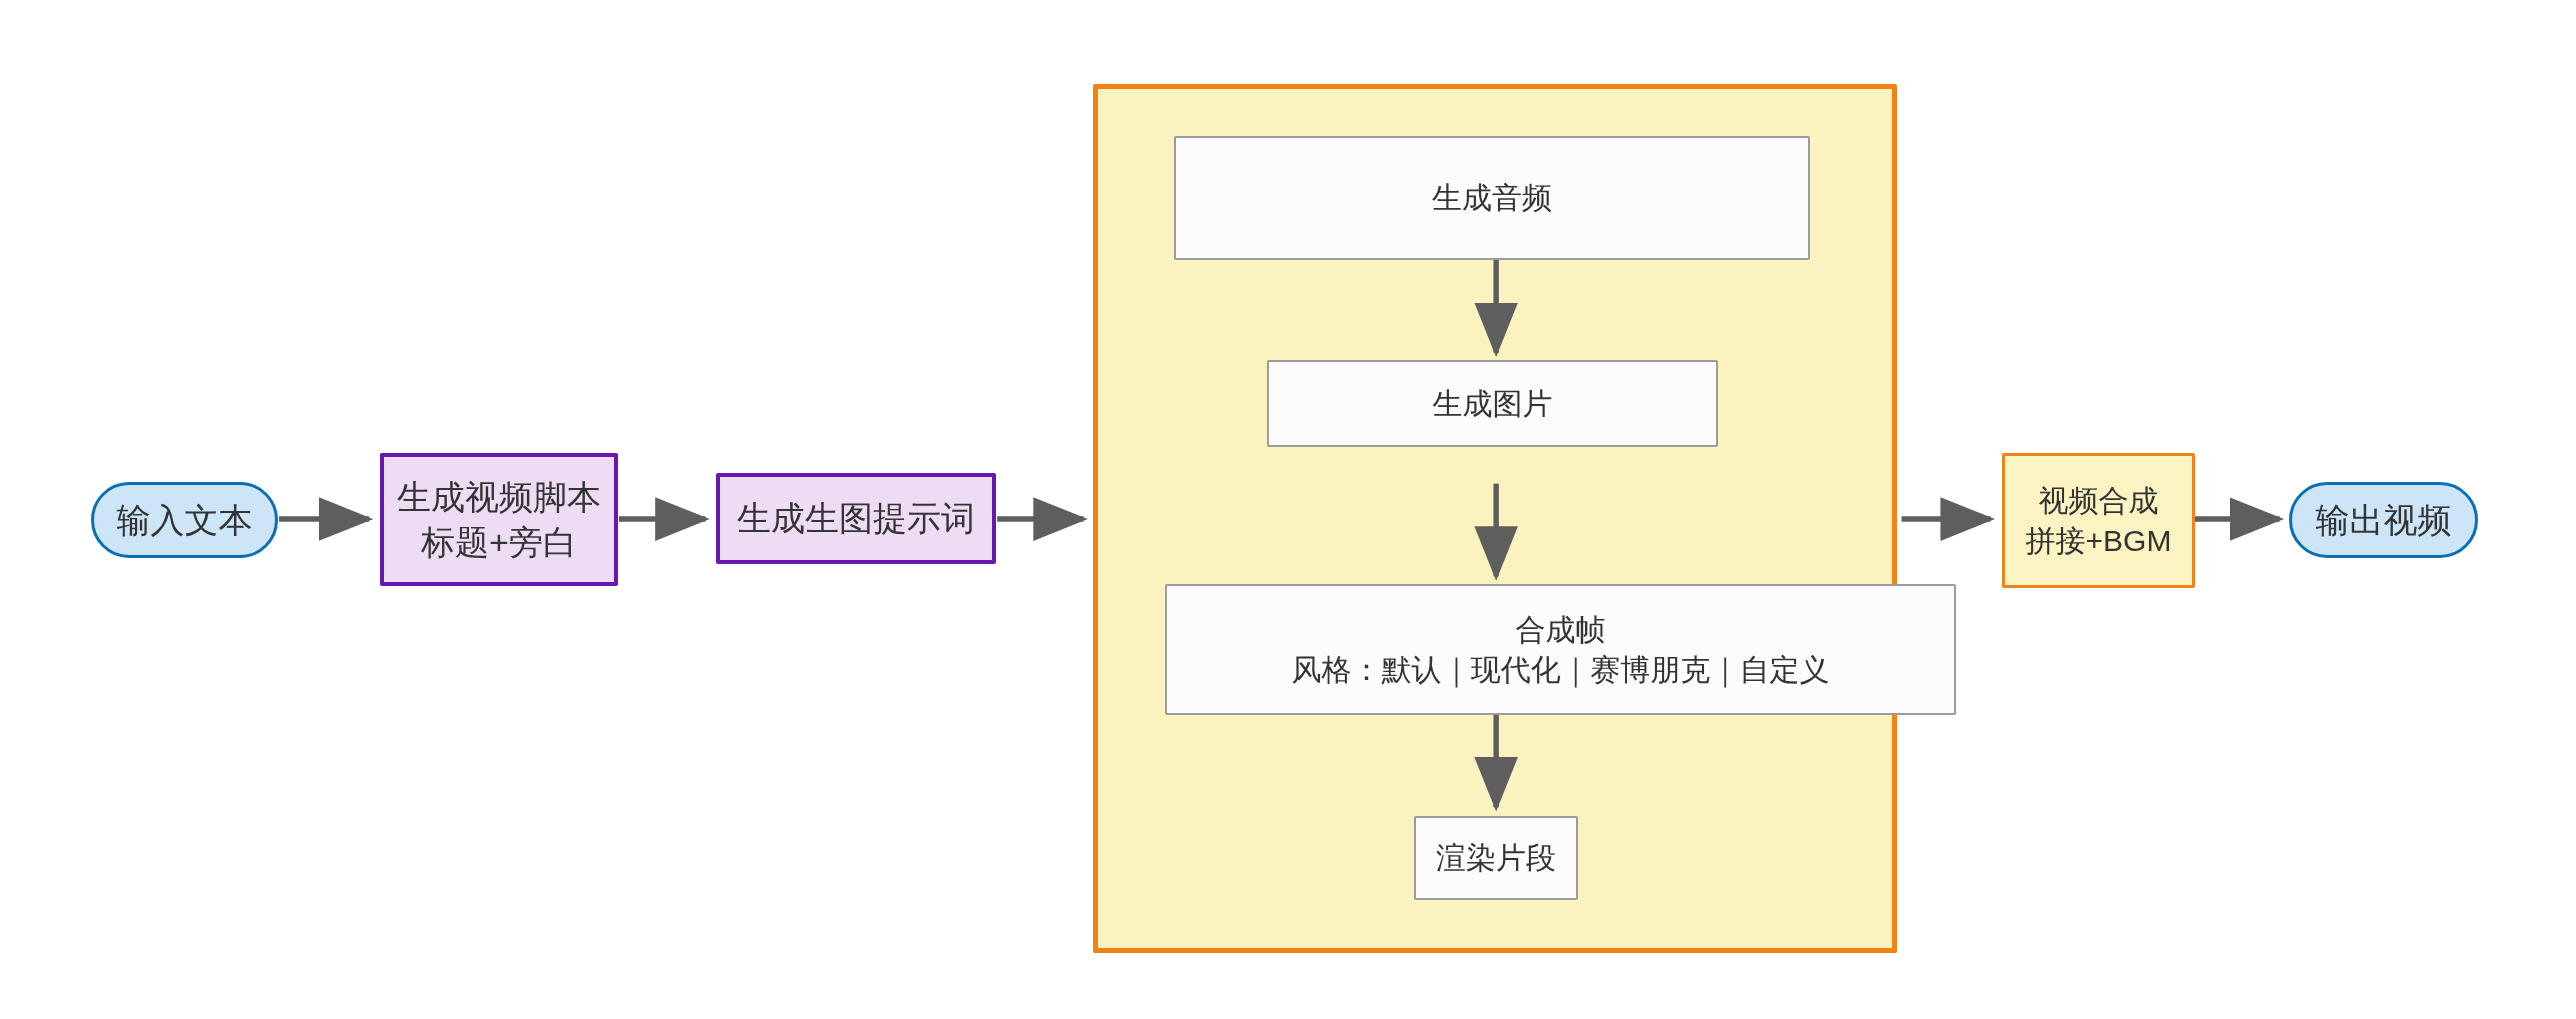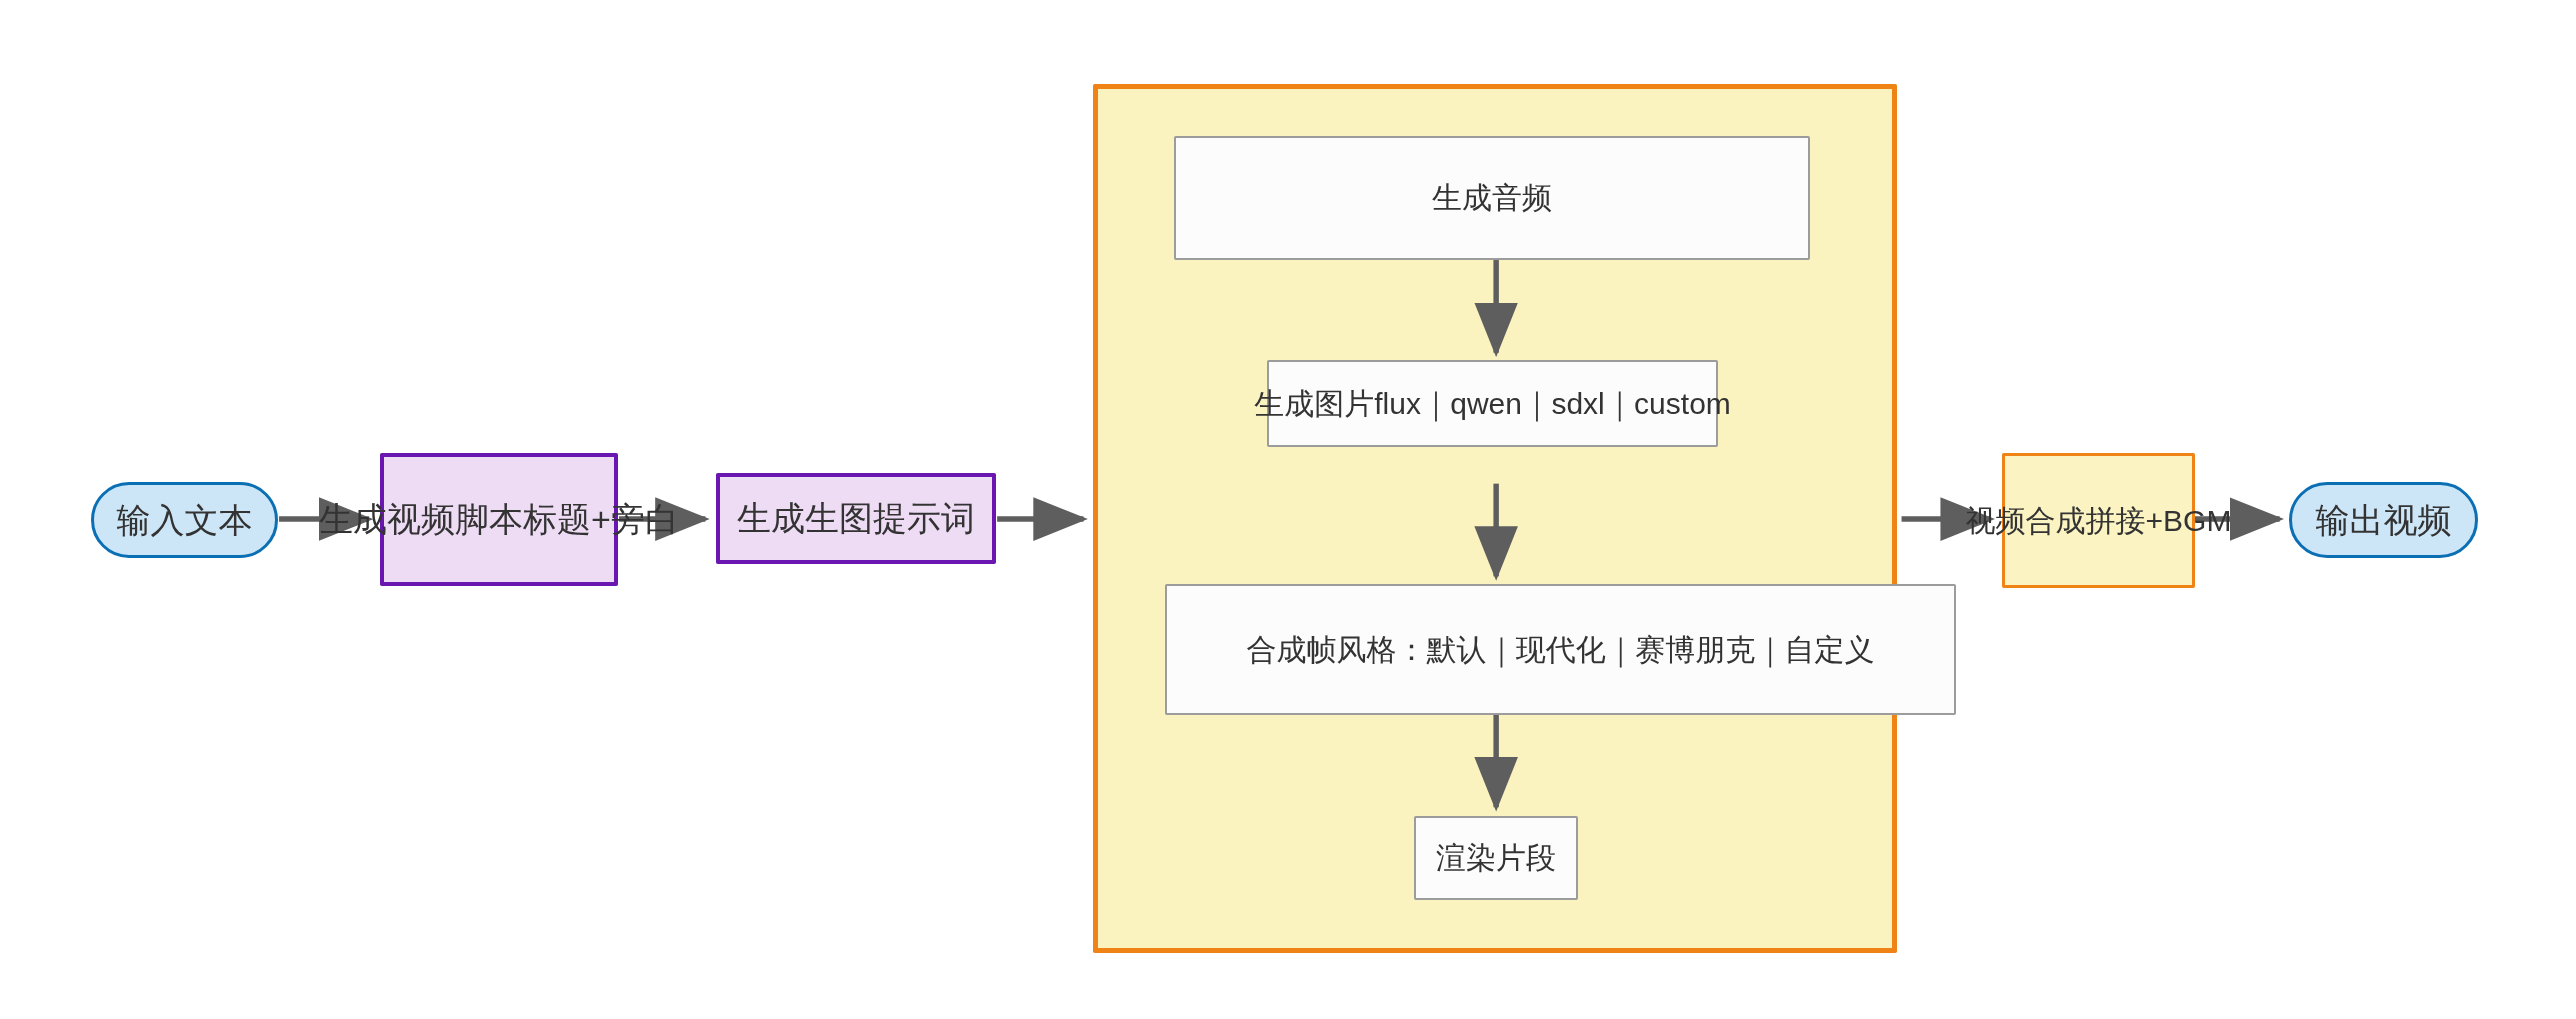--- a/index.html
+++ b/index.html
@@ -22,21 +22,21 @@
     left: 0;
     top: 0;
     width: 2576px;
     height: 1020px;
     pointer-events: none;
   }
   .node {
     position: absolute;
     box-sizing: border-box;
     display: flex;
-    flex-direction: row;
+    flex-direction: column;
     align-items: center;
     justify-content: center;
     text-align: center;
     color: #333333;
     line-height: 1.32;
     white-space: nowrap;
   }
   
   .node.stadium {
     background: #cde6f7;
@@ -114,21 +114,20 @@
     <span>生成视频脚本</span>
     <span class="line2">标题+旁白</span>
   </div>
 
   <div class="node plain" style="left:1174px; top:136px; width:636px; height:124px;">
     <span>生成音频</span>
   </div>
 
   <div class="node plain" style="left:1267px; top:360px; width:451px; height:87px;">
     <span>生成图片</span>
-    <span class="line2">flux｜qwen｜sdxl｜custom</span>
   </div>
 
   <div class="node plain" style="left:1165px; top:584px; width:791px; height:131px;">
     <span>合成帧</span>
     <span class="line2">风格：默认｜现代化｜赛博朋克｜自定义</span>
   </div>
 
   <div class="node plain" style="left:1414px; top:816px; width:164px; height:84px;">
     <span>渲染片段</span>
   </div>

